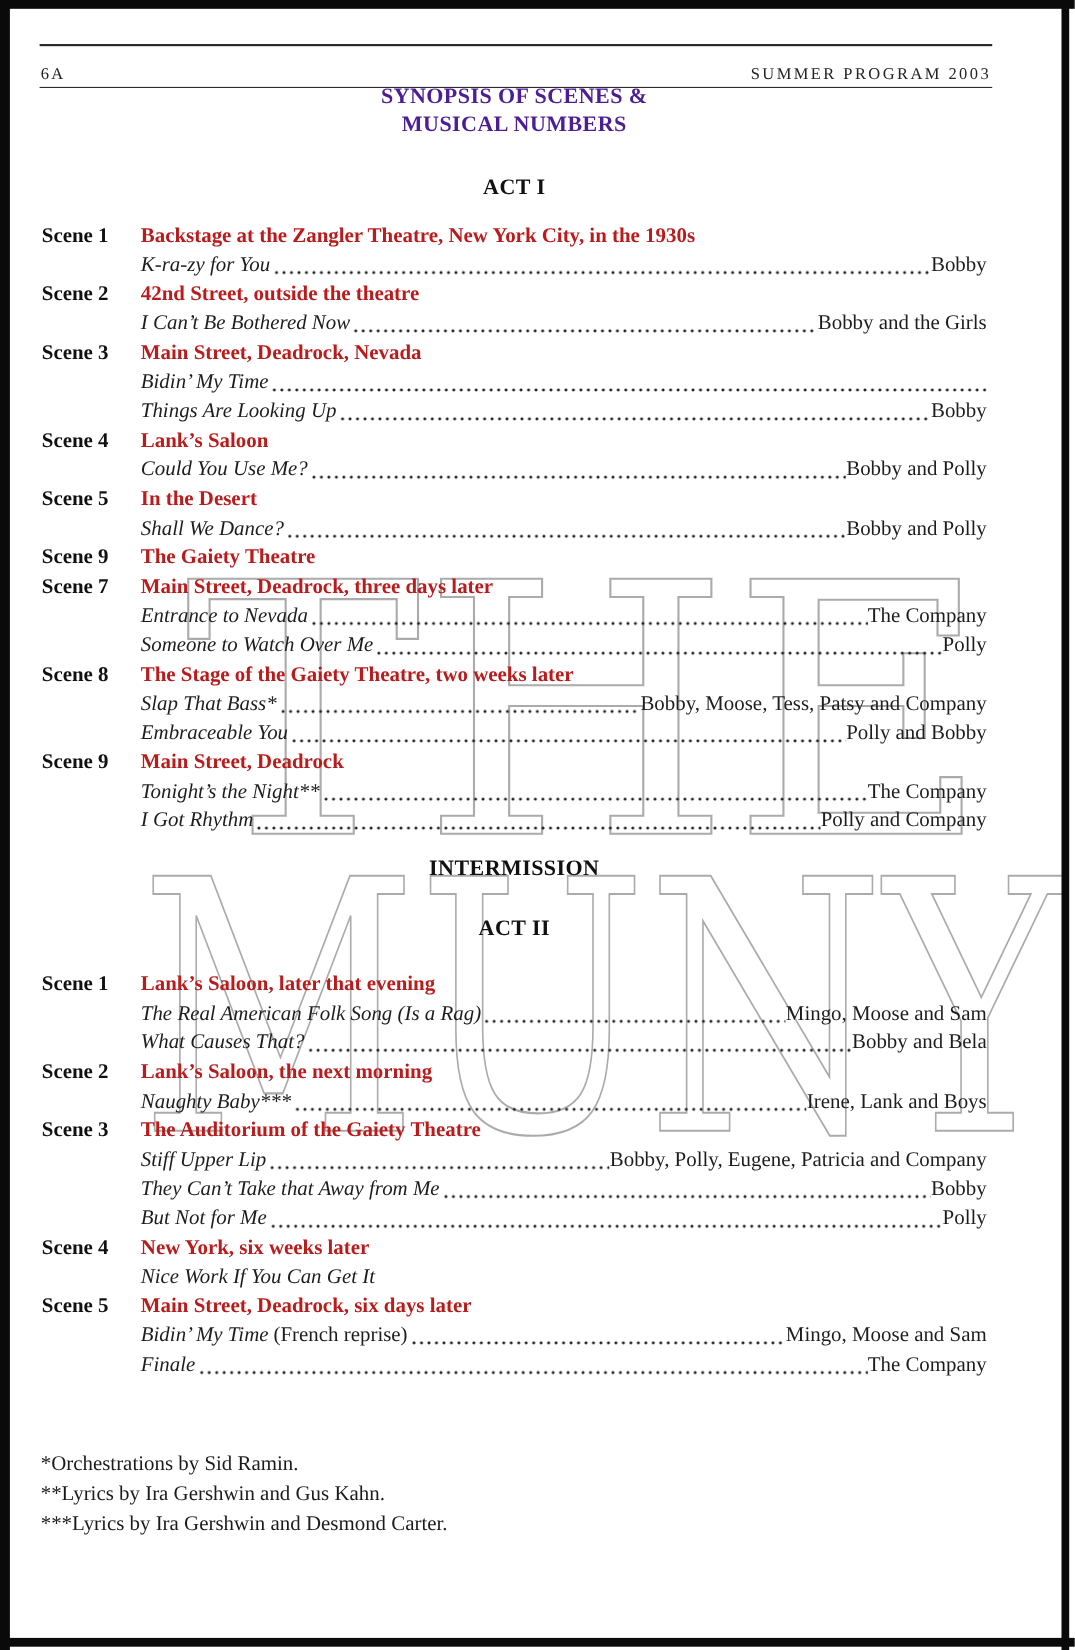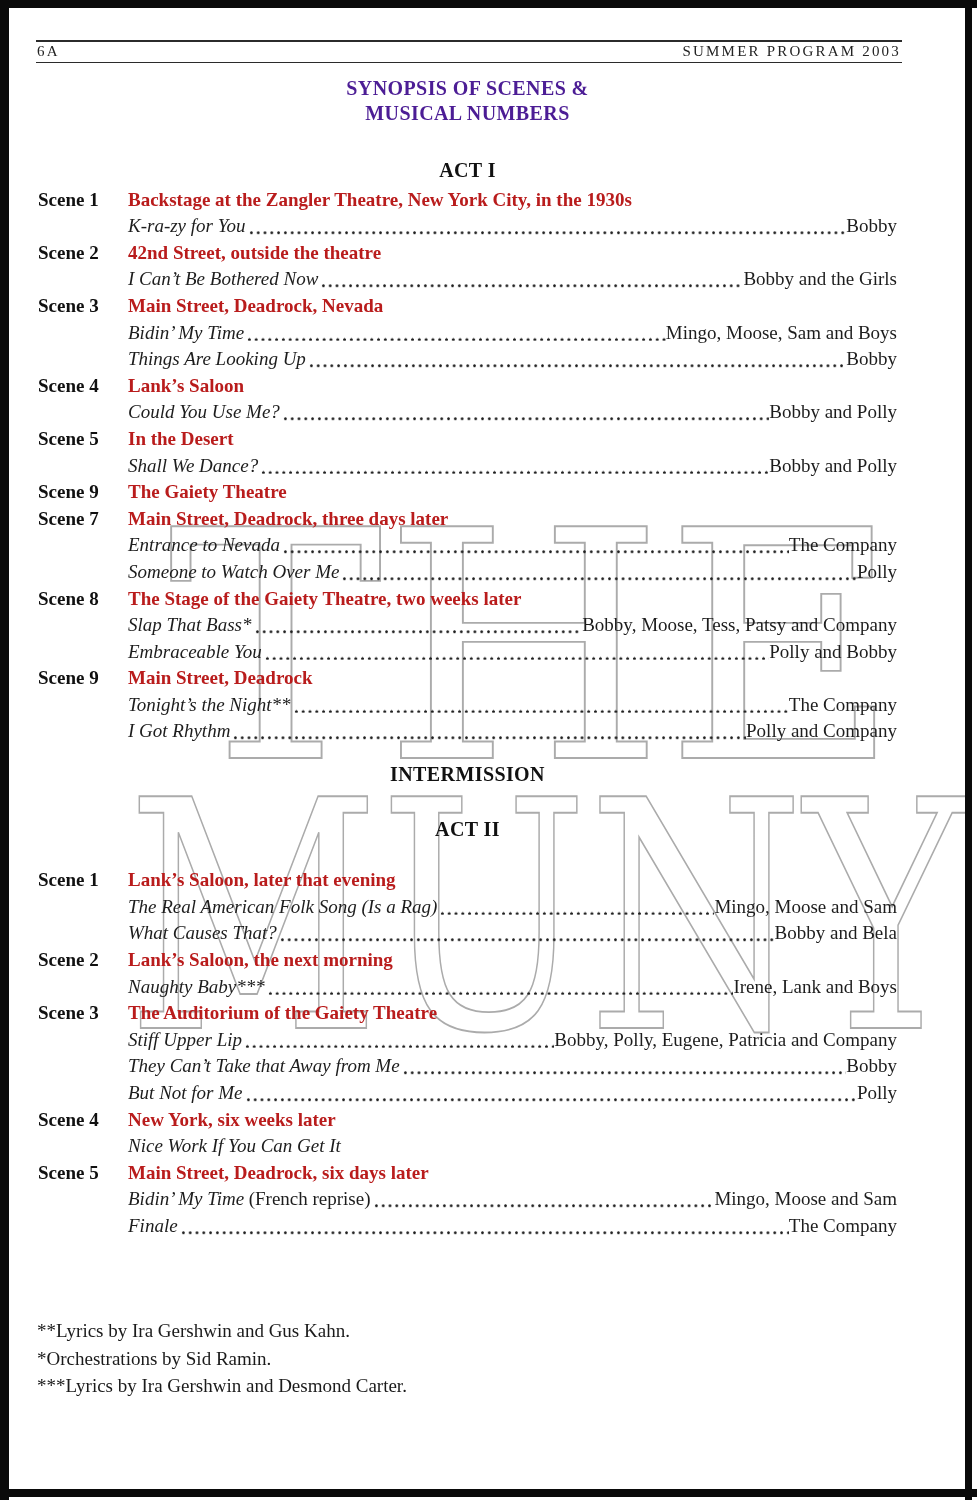--- a/index.html
+++ b/index.html
@@ -19,41 +19,41 @@
   
   .watermark{position:absolute;left:0;top:0;z-index:0;pointer-events:none;}
 
   .page-content{position:relative;z-index:1;}
 
   
   .running-head{
     position:absolute;left:36px;top:40px;width:864px;
     border-top:2.2px solid #2b2b2b;border-bottom:1.4px solid #2b2b2b;
     display:flex;justify-content:space-between;align-items:center;
-    padding:1px 1px 2px 1px;
+    padding:18px 1px 2px 1px;
     font-size:15px;letter-spacing:2.2px;color:#232323;
   }
 
   
   .doc-title{
     position:absolute;left:38px;top:76px;width:859px;margin:0;
     text-align:center;font-size:20px;line-height:25px;
     font-weight:700;letter-spacing:0.4px;color:#4c1d95;
   }
 
   
   .synopsis{
     position:absolute;left:38px;top:157px;width:859px;
     font-size:19px;line-height:26.6px;
   }
   .center-heading{
     margin:0;text-align:center;font-size:20px;line-height:26.6px;
     font-weight:700;letter-spacing:0.4px;color:#111;
   }
-  #act-0 .act-heading{margin-bottom:3px;font-family:Liberation Serif, serif;}
+  #act-0 .act-heading{margin-bottom:18px;font-family:Liberation Serif, serif;}
   .intermission{margin-top:16px;}
   #act-1 .act-heading{margin-top:28px;margin-bottom:25px;}
 
   .scene{display:flex;}
   .scene-label{flex:0 0 90px;font-weight:700;color:#101010;}
   .scene-body{flex:1;min-width:0;}
   .scene-location{font-weight:700;color:#b91c1c;}
   .song-row{display:flex;align-items:baseline;text-align:right;}
   .song-title{font-style:italic;white-space:nowrap;}
   .song-suffix{white-space:nowrap;margin-left:0.24em;}
@@ -120,21 +120,20 @@
             </div>
           </div>
         </div>
         <div class="scene">
           <div class="scene-label">Scene 3</div>
           <div class="scene-body">
             <div class="scene-location">Main Street, Deadrock, Nevada</div>
             <div class="song-row">
               <span class="song-title">Bidin’ My Time</span>
               <span class="leader"></span>
-              <span class="performers">Mingo, Moose, Sam and Boys</span>
             </div>
             <div class="song-row">
               <span class="song-title">Things Are Looking Up</span>
               <span class="leader"></span>
               <span class="performers">Bobby</span>
             </div>
           </div>
         </div>
         <div class="scene">
           <div class="scene-label">Scene 4</div>
@@ -287,18 +286,18 @@
               <span class="song-title">Finale</span>
               <span class="leader"></span>
               <span class="performers">The Company</span>
             </div>
           </div>
         </div>
       </div>
   </main>
 
   <div class="footnotes" id="footnotes">
+      <div class="footnote">*Orchestrations by Sid Ramin.</div>
       <div class="footnote">**Lyrics by Ira Gershwin and Gus Kahn.</div>
-      <div class="footnote">*Orchestrations by Sid Ramin.</div>
       <div class="footnote">***Lyrics by Ira Gershwin and Desmond Carter.</div>
     </div>
 
 </div>
 
 </body></html>

